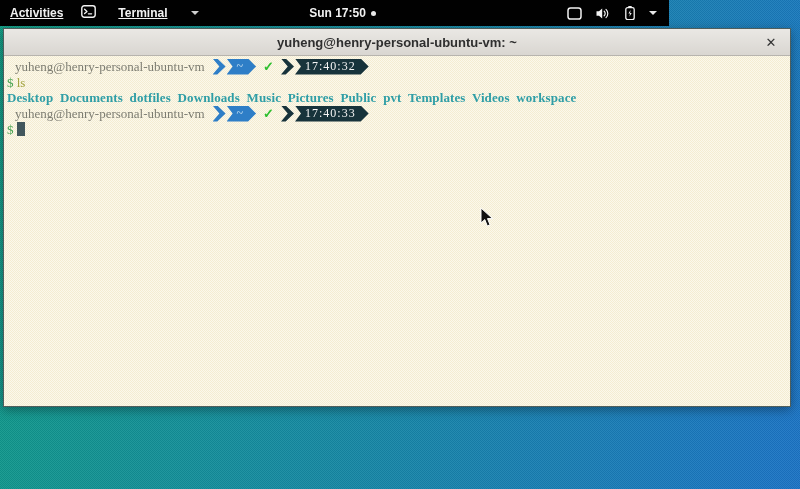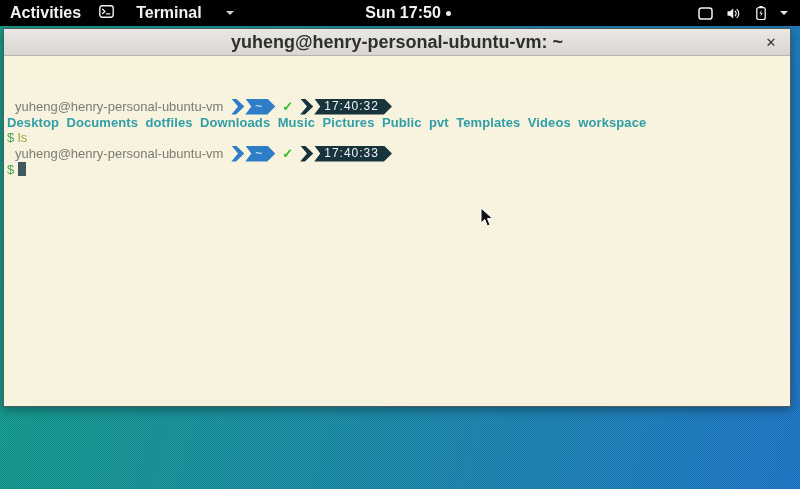--- a/index.html
+++ b/index.html
@@ -10,23 +10,23 @@
     background:linear-gradient(105deg, var(--desktop_a) 0%, var(--desktop_b) 100%);
   }
   body::after{ 
     content:""; position:absolute; inset:0; pointer-events:none;
     background-image:repeating-conic-gradient(rgba(255,255,255,0.06) 0% 25%, rgba(0,0,40,0.06) 0% 50%);
     background-size:2px 2px;
   }
 
   
   .topbar{
-    position:absolute; left:0; top:0; width:800px; height:26px;
+    position:absolute; left:0; top:0; width:669px; height:26px;
     background:var(--topbar_bg); color:var(--topbar_fg);
-    display:flex; align-items:center; z-index:5; font-size:16px;
+    display:flex; align-items:center; z-index:5; font-size:12px;text-decoration:underline;
   }
   .tb-left{ display:flex; align-items:center; gap:18px; margin-left:10px; }
   .tb-activities{ font-weight:600; cursor:default; }
   .tb-app{ display:flex; align-items:center; gap:22px; font-weight:700; }
   .tb-caret{ width:0; height:0; border-left:4px solid transparent; border-right:4px solid transparent; border-top:4px solid #cfcfcf; margin-left:2px; }
   .tb-clock{ position:absolute; left:16px; right:0; text-align:center; font-weight:600; pointer-events:none; }
   .tb-clock .inner{ pointer-events:auto; display:inline-flex; align-items:center; gap:5px; }
   .tb-dot{ width:5px; height:5px; border-radius:50%; background:#e8e8e8; display:inline-block; }
   .tb-right{ margin-left:auto; display:flex; align-items:center; gap:13px; margin-right:12px; }
   .tb-right svg{ display:block; }
@@ -38,35 +38,35 @@
     border:1px solid var(--window_border);
     box-shadow:0 3px 10px rgba(0,0,0,0.35);
     display:flex; flex-direction:column; z-index:4; background:var(--term_bg);
   }
   .titlebar{
     height:27px; flex:0 0 27px;
     background:linear-gradient(var(--titlebar_bg), #d9d6d1);
     border-bottom:1px solid #b7b4ae;
     display:flex; align-items:center; justify-content:center; position:relative;
   }
-  .titlebar .title{ font-size:18px; font-weight:700; color:var(--titlebar_fg); }
+  .titlebar .title{ font-size:13px; font-weight:700; color:var(--titlebar_fg); }
   .close-btn{
     position:absolute; right:9px; top:3px; width:20px; height:20px;
     display:flex; align-items:center; justify-content:center;
     font-size:13px; color:#333; cursor:default; border-radius:3px;
   }
 
   .term-body{
     flex:1; position:relative;
     background-color:var(--term_bg);
     background-image:repeating-conic-gradient(rgba(255,255,255,0.45) 0% 25%, rgba(234,222,180,0.28) 0% 50%);
     background-size:2px 2px;
-    font-family:Liberation Sans, sans-serif;
+    font-family:Liberation Serif, serif;
     font-size:13px; line-height:15px;
-    padding:18px 0 0 3px; overflow:hidden;margin-top:24px;
+    padding:2px 0 0 3px; overflow:hidden;
   }
   .line{ white-space:pre; }
   .prompt-line{ padding-left:8px; display:flex; align-items:center; height:17px; }
   .user{ color:var(--prompt_user); }
 
   
   .pl{ display:inline-flex; align-items:center; height:16px; margin-left:8px; }
   .pl-chevron{ width:13px; height:16px; clip-path:polygon(0% 0%, 36% 0%, 100% 50%, 36% 100%, 0% 100%, 52% 50%); }
   .pl-seg{
     height:16px; display:inline-flex; align-items:center;
@@ -146,23 +146,23 @@
       <span class="user">yuheng@henry-personal-ubuntu-vm</span>
       <span class="pl">
         <span class="pl-chevron pl-blue"></span>
         <span class="pl-seg pl-blue">~</span>
         <span class="pl-check">✓</span>
         <span class="pl-chevron pl-dark"></span>
         <span class="pl-seg pl-dark">17:40:32</span>
       </span>
     </div>
 
+    <div class="line"><span class="dollar">$</span><span> </span><span class="cmd">ls</span></div>
+
     <div class="line ls-out">Desktop  Documents  dotfiles  Downloads  Music  Pictures  Public  pvt  Templates  Videos  workspace</div>
-
-    <div class="line"><span class="dollar">$</span><span> </span><span class="cmd">ls</span></div>
 
     <div class="line prompt-line">
       <span class="user">yuheng@henry-personal-ubuntu-vm</span>
       <span class="pl">
         <span class="pl-chevron pl-blue"></span>
         <span class="pl-seg pl-blue">~</span>
         <span class="pl-check">✓</span>
         <span class="pl-chevron pl-dark"></span>
         <span class="pl-seg pl-dark">17:40:33</span>
       </span>

